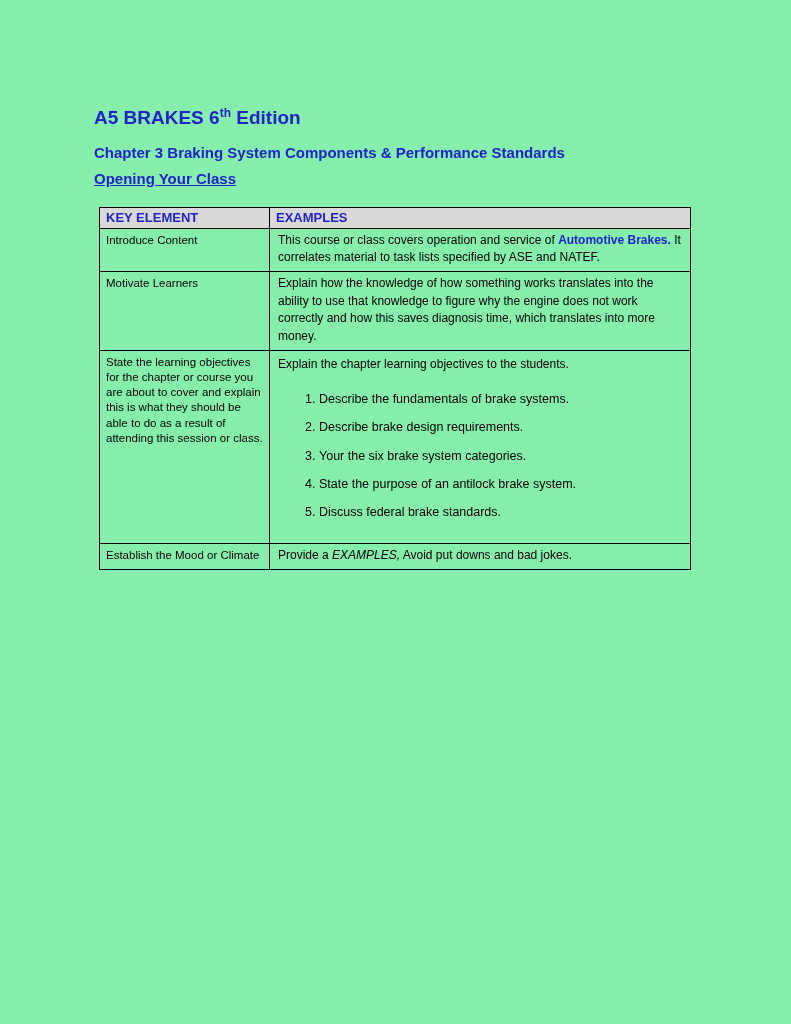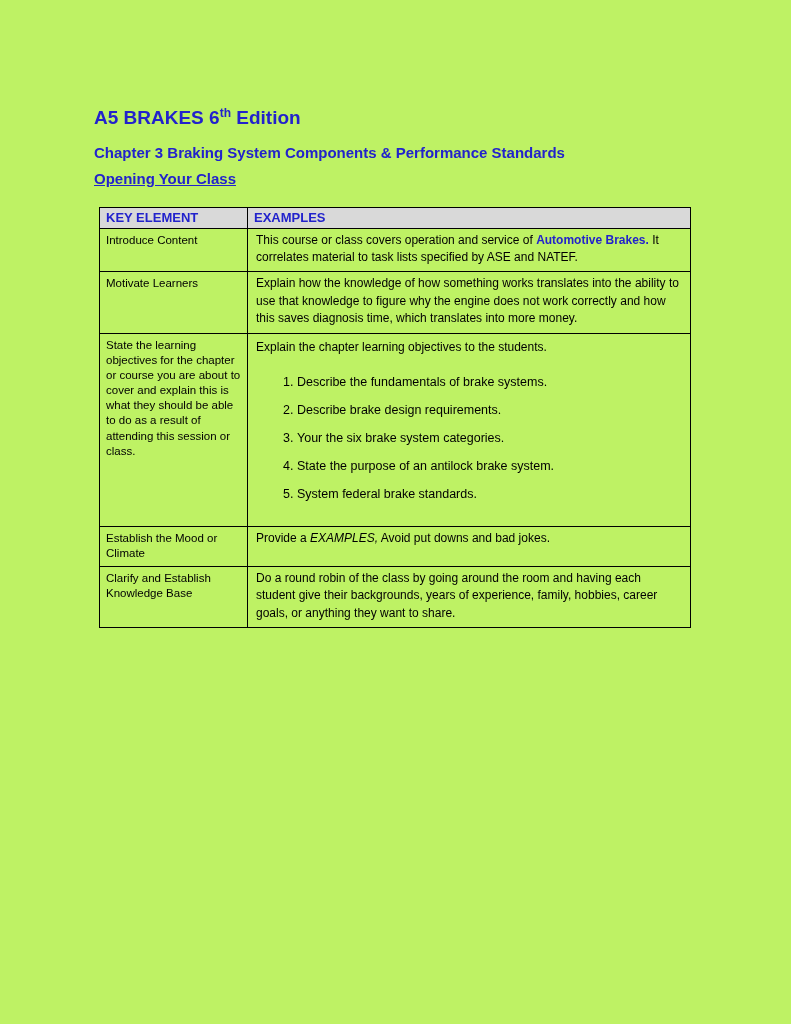--- a/index.html
+++ b/index.html
@@ -5,21 +5,21 @@
   :root {
     --accent: #2222CC;
     --header-bg: #D9D9D9;
     --ink: #000000;
   }
   * { box-sizing: border-box; }
   html, body { margin: 0; padding: 0; background: #ffffff; }
   .page {
     width: 791px;
     height: 1024px;
-    background: #bef264;
+    background: #86efac;
     font-family: "Liberation Sans", sans-serif;
     color: var(--ink);
     padding: 106px 94px 0 94px;
     position: relative;
     overflow: hidden;
   }
   .doc-title {
     color: var(--accent);
     font-size: 19px;
     font-weight: bold;
@@ -54,21 +54,21 @@
     vertical-align: top;
     text-align: left;
   }
   table.key-table th {
     background: var(--header-bg);
     color: var(--accent);
     font-size: 13px;
     font-weight: bold;
     padding: 2px 6px 3px 6px;
   }
-  th.col-key { width: 148px; }
+  th.col-key { width: 170px; }
   td.key-cell {
     font-weight: normal;
     font-size: 11.5px;
     line-height: 1.32;
     padding: 4px 6px 5px 6px;
   }
   td.ex-cell {
     font-size: 12px;
     line-height: 1.45;
     padding: 3px 8px 5px 8px;
@@ -118,32 +118,28 @@
 
       <tr>
         <td class="key-cell">State the learning objectives for the chapter or course you are about to cover and explain this is what they should be able to do as a result of attending this session or class.</td>
         <td class="ex-cell">
           <p class="ex-intro">Explain the chapter learning objectives to the students.</p>
           <ol class="objectives">
             <li>Describe the fundamentals of brake systems.</li>
             <li>Describe brake design requirements.</li>
             <li>Your the six brake system categories.</li>
             <li>State the purpose of an antilock brake system.</li>
-            <li>System federal brake standards.</li>
+            <li>Discuss federal brake standards.</li>
           </ol>
         </td>
       </tr>
 
       <tr>
         <td class="key-cell">Establish the Mood or Climate</td>
         <td class="ex-cell"><span>Provide a </span><span class="italic">EXAMPLES,</span><span> Avoid put downs and bad jokes.</span></td>
       </tr>
 
 
-      <tr>
-        <td class="key-cell">Clarify and Establish Knowledge Base</td>
-        <td class="ex-cell">Do a round robin of the class by going around the room and having each student give their backgrounds, years of experience, family, hobbies, career goals, or anything they want to share.</td>
-      </tr>
 
     </tbody>
   </table>
 
 </div>
 
 </body></html>

